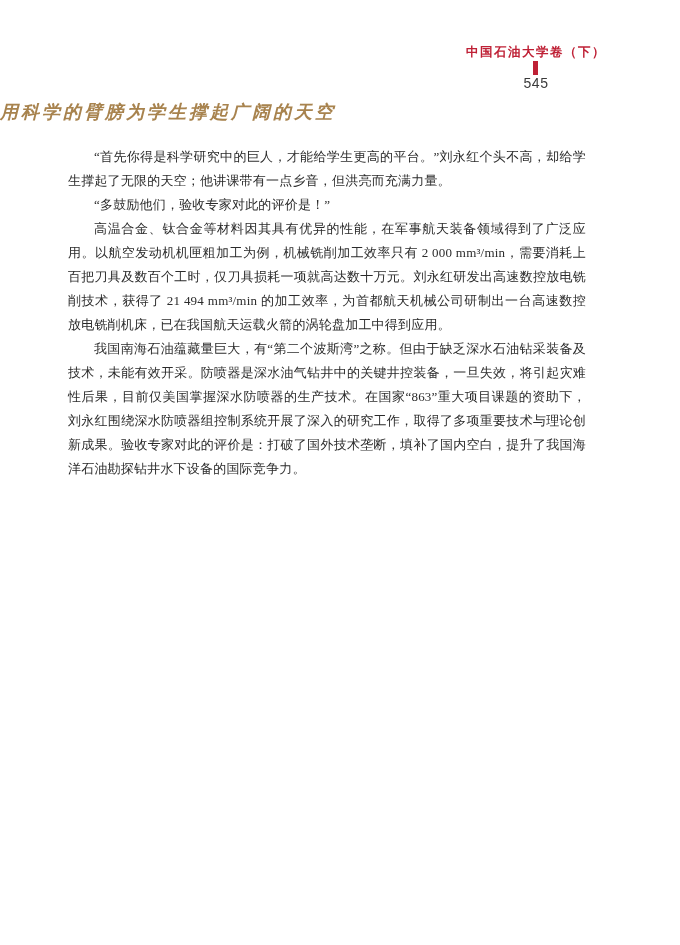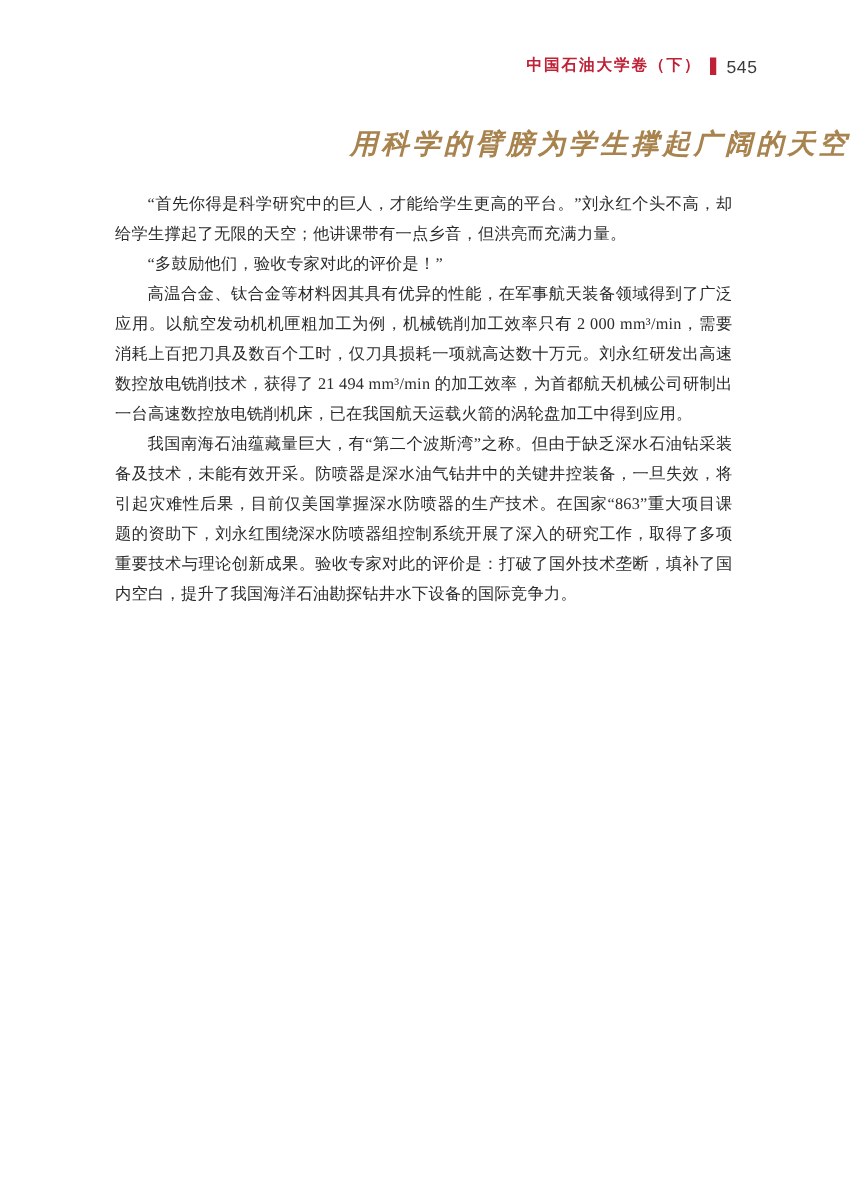--- a/index.html
+++ b/index.html
@@ -1,21 +1,21 @@
 <!DOCTYPE html>
 <html lang="zh" style="--color-accent: #bf2136; --color-title: #a8834e; --color-text: #2b2b2b; --color-pagenum: #3a3a3a;"><head>
 <meta charset="utf-8">
 <style>
   :root {
     --color-accent: #bf2136;
     --color-title: #a8834e;
     --color-text: #2b2b2b;
     --color-pagenum: #3a3a3a;
   }
-  * { margin: 0; padding: 0; box-sizing: border-box; }
+  * { margin: 0; padding: 0; box-sizing: border-box; flex-direction: column; }
   html, body {
     width: 680px;
     background: #ffffff;
   }
   body {
     height: 945px;
     overflow: hidden;
     position: relative;
     font-family: "Liberation Serif", "DejaVu Serif", serif;
   }
@@ -40,31 +40,31 @@
     margin: 0 8px 0 7px;
   }
   .page-number {
     color: var(--color-pagenum);
     font-family: "Liberation Sans", "DejaVu Sans", sans-serif;
     font-size: 14px;
     letter-spacing: 0.5px;
   }
   .article-title {
     margin-top: 100px;
-    text-align: right;
+    text-align: left;
     color: var(--color-title);
-    font-size: 22px;
+    font-size: 18px;
     font-weight: bold;
     font-style: italic;
     letter-spacing: 3px;
     font-family: "Liberation Serif", "DejaVu Serif", serif;
   }
   .article-body {
     margin-top: 21px;
-    padding: 0 94px 0 92px;
+    padding: 0 94px 0 68px;
   }
   .article-body p {
     font-size: 13px;
     line-height: 24px;
     color: var(--color-text);
     text-align: justify;
     text-indent: 2em;
     letter-spacing: 0.2px;
   }
 </style>

